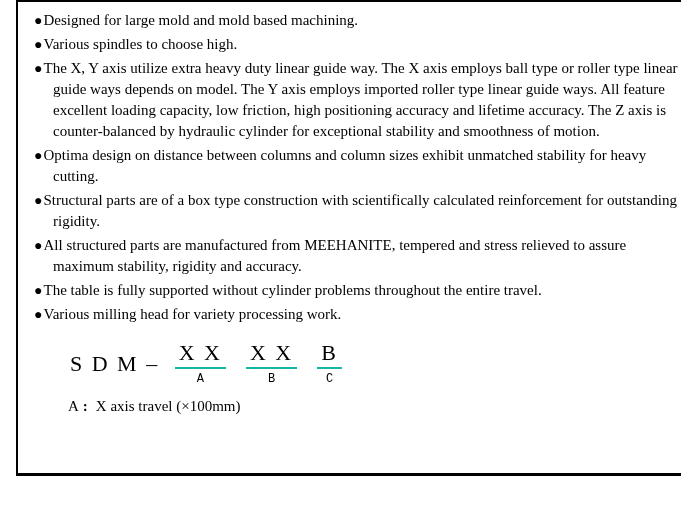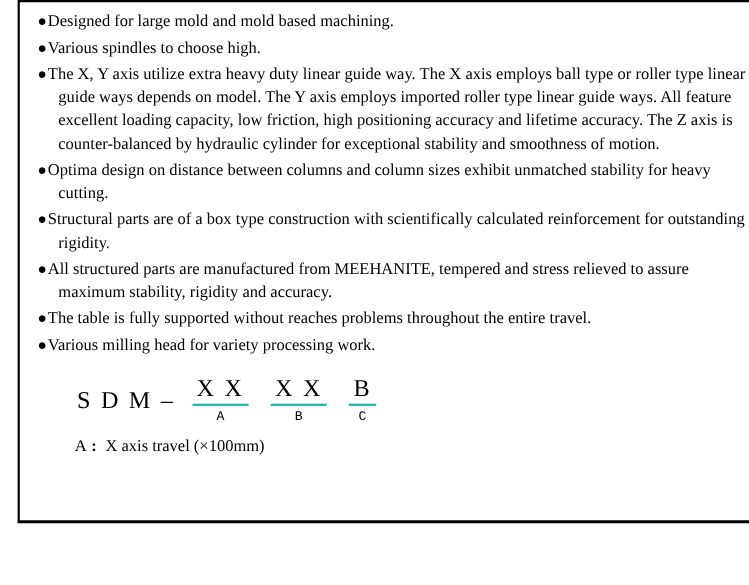--- a/index.html
+++ b/index.html
@@ -84,21 +84,21 @@
 
 <div class="page">
 
   <ul class="features">
     <li><span class="bullet">●</span><span>Designed for large mold and mold based machining.</span></li>
     <li><span class="bullet">●</span><span>Various spindles to choose high.</span></li>
     <li><span class="bullet">●</span><span>The X, Y axis utilize extra heavy duty linear guide way. The X axis employs ball type or roller type linear guide ways depends on model. The Y axis employs imported roller type linear guide ways. All feature excellent loading capacity, low friction, high positioning accuracy and lifetime accuracy. The Z axis is counter-balanced by hydraulic cylinder for exceptional stability and smoothness of motion.</span></li>
     <li><span class="bullet">●</span><span>Optima design on distance between columns and column sizes exhibit unmatched stability for heavy cutting.</span></li>
     <li><span class="bullet">●</span><span>Structural parts are of a box type construction with scientifically calculated reinforcement for outstanding rigidity.</span></li>
     <li><span class="bullet">●</span><span>All structured parts are manufactured from MEEHANITE, tempered and stress relieved to assure maximum stability, rigidity and accuracy.</span></li>
-    <li><span class="bullet">●</span><span>The table is fully supported without reaches problems throughout the entire travel.</span></li>
+    <li><span class="bullet">●</span><span>The table is fully supported without cylinder problems throughout the entire travel.</span></li>
     <li><span class="bullet">●</span><span>Various milling head for variety processing work.</span></li>
   </ul>
 
   <div class="model-code">
     <span class="code-prefix">S D M – </span>
     <span class="code-segment">
       <span class="seg-text">X X</span>
       <span class="seg-label">A</span>
     </span>
     <span class="code-segment">

